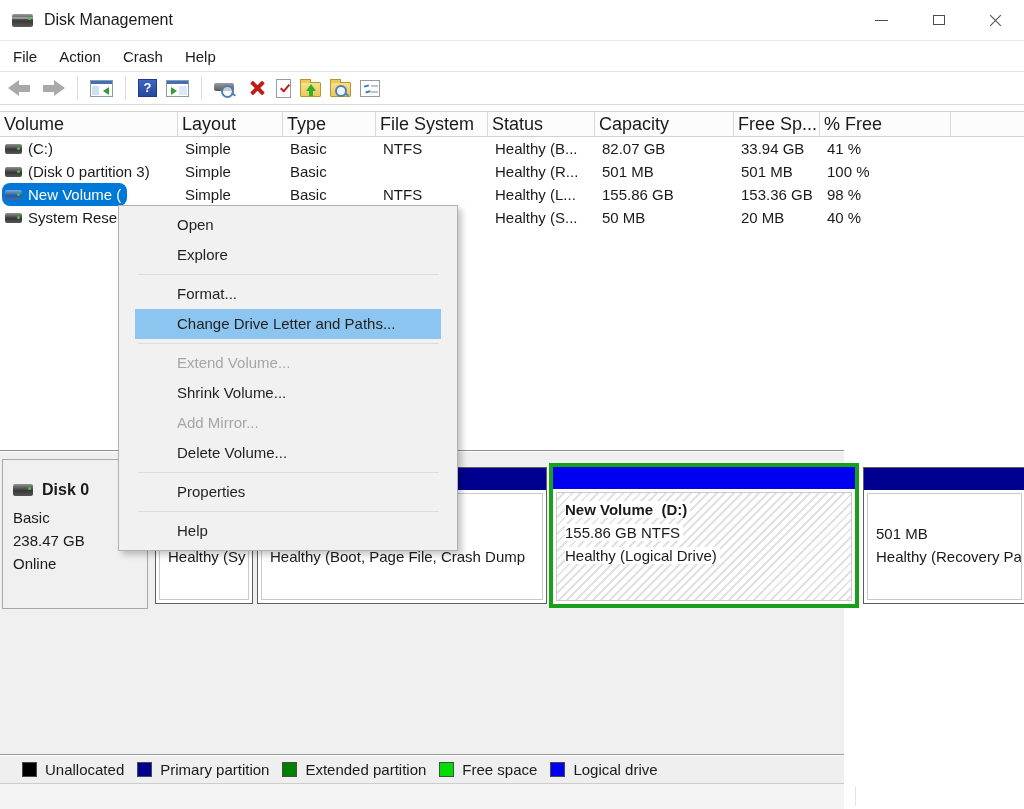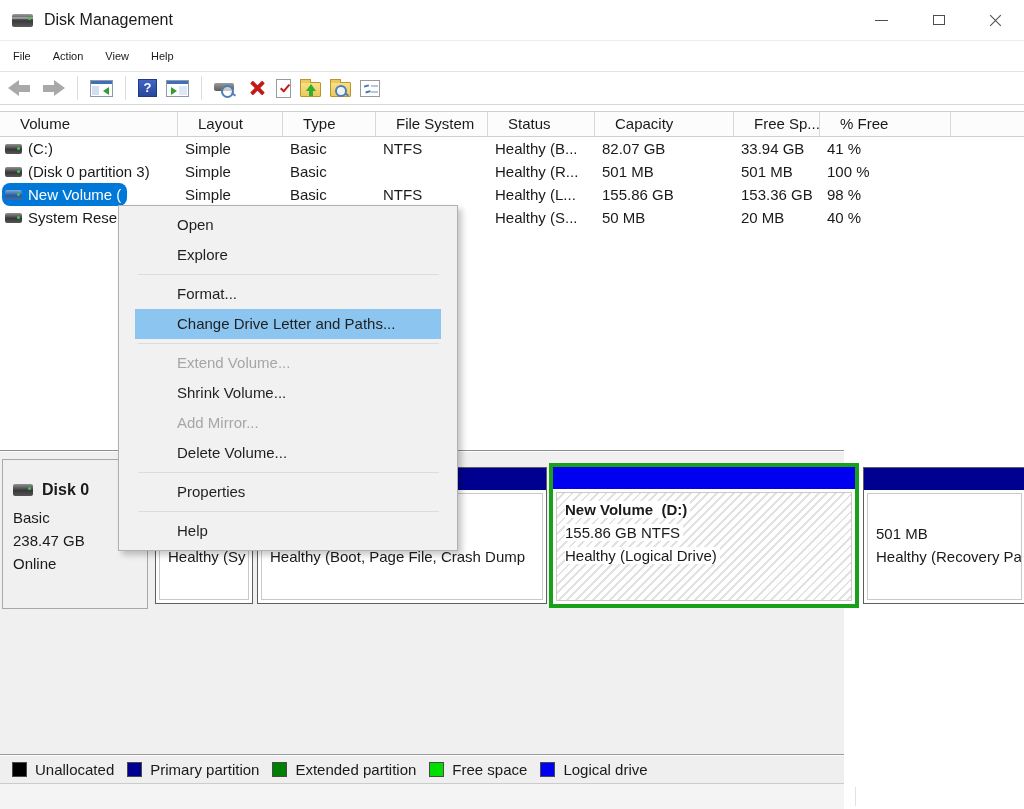--- a/index.html
+++ b/index.html
@@ -17,21 +17,21 @@
   .wc { width:57px; height:40px; display:flex; align-items:center; justify-content:center; position:relative; }
   .wc-min i { width:13px; height:1px; background:#4d4d4d; display:block; }
   .wc-max i { width:12px; height:10px; border:1px solid #4d4d4d; display:block; }
   .wc-close i { position:relative; width:15px; height:15px; display:block; }
   .wc-close i::before, .wc-close i::after { content:""; position:absolute; left:0; top:7px; width:15px; height:1px; background:#4d4d4d; }
   .wc-close i::before { transform:rotate(45deg); }
   .wc-close i::after  { transform:rotate(-45deg); }
 
   
   .menubar { height:32px; display:flex; align-items:center; padding-left:13px; border-top:1px solid #ececec; border-bottom:1px solid #e3e3e3; }
-  .mb-item { font-size:11px; margin-right:22px; cursor:default; }
+  .mb-item { font-size:15px; margin-right:22px; cursor:default; }
 
   
   .toolbar { height:33px; display:flex; align-items:center; padding-left:8px; gap:9px; border-bottom:1px solid #d8d8d8; }
   .tb-sep { width:1px; height:24px; background:#dcdcdc; margin:0 3px; flex:none; }
   .ico { position:relative; display:inline-block; flex:none; }
   .ico i { position:absolute; display:block; }
   .ico-arrow-l { width:24px; height:17px; }
   .ico-arrow-l::before { content:""; position:absolute; left:0; top:0; border-top:8px solid transparent; border-bottom:8px solid transparent; border-right:11px solid #a9a9a9; }
   .ico-arrow-l::after { content:""; position:absolute; left:10px; top:5px; width:12px; height:7px; background:#a9a9a9; }
   .ico-arrow-r { width:24px; height:17px; }
@@ -62,21 +62,21 @@
   .ico-folderup i { left:8px; top:8px; width:4px; height:5px; background:#2fae2f; }
   .ico-foldermag::after { content:""; position:absolute; left:4px; top:2px; width:8px; height:8px; border:2px solid #4d7fb5; border-radius:50%; background:#eef4fb; }
   .ico-foldermag i { left:12px; top:10px; width:6px; height:2px; background:#4d7fb5; transform:rotate(35deg); }
   .ico-checklist { width:20px; height:17px; background:#fff; border:1px solid #9a9a9a; }
   .ico-checklist::before { content:""; position:absolute; left:3px; top:4px; width:5px; height:2px; background:#3a76c4; box-shadow:0 6px 0 #3a76c4; transform:rotate(-15deg); }
   .ico-checklist::after { content:""; position:absolute; left:10px; top:4px; width:7px; height:2px; background:#b9c6d8; box-shadow:0 6px 0 #b9c6d8; }
 
   
   .listview { margin-top:6px; }
   .lv-header { display:flex; height:26px; border-top:1px solid #d0d0d0; border-bottom:1px solid #d0d0d0; background:#fcfcfc; }
-  .hcell { font-size:15px; line-height:24px; padding-left:20px; border-right:1px solid #d9d9d9; white-space:nowrap; overflow:hidden; }
+  .hcell { font-size:18px; line-height:24px; padding-left:4px; border-right:1px solid #d9d9d9; white-space:nowrap; overflow:hidden; }
   .c0{width:178px}.c1{width:105px}.c2{width:93px}.c3{width:112px}.c4{width:107px}.c5{width:139px}.c6{width:86px}.c7{width:131px}.c8{width:73px;border-right:none}
   .lv-row { display:flex; height:23px; align-items:center; }
   .dcell { font-size:15px; padding-left:7px; white-space:nowrap; overflow:hidden; }
   .dcell.c0 { padding-left:2px; }
   .vol-wrap { display:inline-flex; align-items:center; gap:6px; height:23px; padding:0 6px 0 3px; }
   .vol-wrap.selected { background:#0078d7; color:#fff;border-radius:8px; }
   .drive { position:relative; width:17px; height:10px; border-radius:2px; background:linear-gradient(#909090,#383838 55%,#555); flex:none; }
   .drive::after { content:""; position:absolute; right:2px; top:3px; width:3px; height:3px; border-radius:50%; background:#42c942; }
   .drive.blue { background:linear-gradient(#7fa9d8,#2a5b9c 55%,#3c6cae); }
 
@@ -95,21 +95,21 @@
   .pblock .pline:first-child span { font-weight:bold; }
   .p0 { left:155px; top:16px; width:98px;  height:137px; }
   .p1 { left:257px; top:16px; width:290px; height:137px; }
   .p2 { left:549px; top:12px; width:310px; height:145px; border:4px solid #18a018; }
   .p3 { left:863px; top:16px; width:163px; height:137px; }
   .p2 .pcontent { background:repeating-linear-gradient(135deg,#ffffff 0 4px,#e2e2e2 4px 6px); }
   .p2 .pline span { background:#fff; padding-right:3px; }
 
   .legend { position:absolute; left:0; right:0; top:303px; height:30px; background:#efefef;
     border-top:1px solid #9a9a9a; border-bottom:1px solid #cccccc; box-shadow:inset 0 1px 0 #fbfbfb;
-    display:flex; align-items:center; padding-left:12px; gap:13px; }
+    display:flex; align-items:center; padding-left:22px; gap:13px; }
   .leg-item { display:flex; align-items:center; gap:8px; font-size:15px; }
   .leg-swatch { width:15px; height:15px; border:1px solid #4a4a4a; flex:none; }
   .status-strip { position:absolute; left:0; right:0; top:333px; bottom:0; background:#f4f4f4; }
   .ss-divider { position:absolute; left:855px; top:3px; bottom:3px; width:1px; background:#e2e2e2; }
 
   
   .context-menu { position:absolute; left:118px; top:205px; width:340px; background:#f1f1f1;
     border:1px solid #b0b0b0; box-shadow:4px 4px 6px rgba(0,0,0,0.22); padding:4px 16px; z-index:50; }
   .cm-item { height:30px; line-height:30px; padding-left:42px; font-size:15px; color:#1f1f1f; cursor:default; white-space:nowrap; }
   .cm-item.highlighted { background:#8cc6f0; }
@@ -133,21 +133,21 @@
         </div>
       <div class="wc wc-close" title="close">
           <i></i>
         </div>
     </div>
   </div>
 
   <div class="menubar">
     <span class="mb-item">File</span>
     <span class="mb-item">Action</span>
-    <span class="mb-item">View</span>
+    <span class="mb-item">Crash</span>
     <span class="mb-item">Help</span>
   </div>
 
   <div class="toolbar">
     <span class="ico ico-arrow-l" title="back-icon"></span>
     <span class="ico ico-arrow-r" title="forward-icon"></span>
     <span class="tb-sep"></span>
     <span class="ico ico-tree" title="console-tree-icon">
         <i></i>
       </span>

